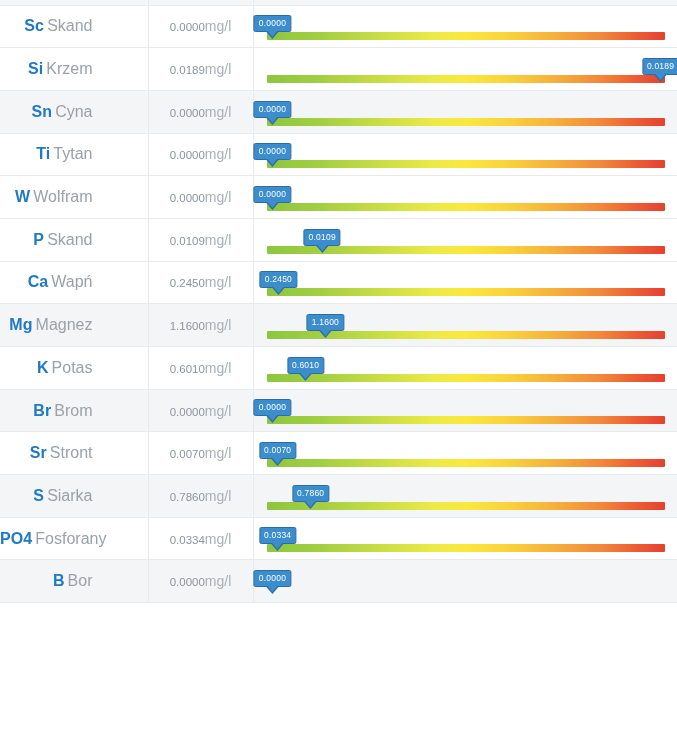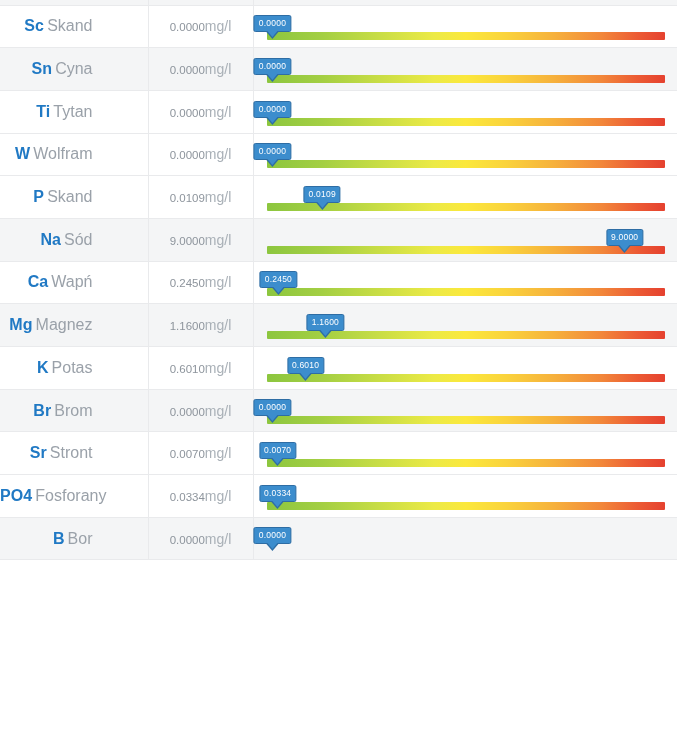--- a/index.html
+++ b/index.html
@@ -160,20 +160,34 @@
           <td class="cell cell-value"><span class="num">0.0000</span><span class="unit">mg/l</span></td>
           <td class="cell cell-bar">
             <div class="barwrap">
               <div class="bar"></div>
               <div class="marker" style="left: 1.5%;">
                 <div class="tip">0.0000</div>
               </div>
             </div>
           </td>
         </tr>
+        <tr class="row">
+          <td class="cell cell-name">
+            <span class="inner"><span class="sym">Si</span><span class="nm">Krzem</span></span>
+          </td>
+          <td class="cell cell-value"><span class="num">0.0189</span><span class="unit">mg/l</span></td>
+          <td class="cell cell-bar">
+            <div class="barwrap">
+              <div class="bar"></div>
+              <div class="marker" style="left: 99%;">
+                <div class="tip">0.0189</div>
+              </div>
+            </div>
+          </td>
+        </tr>
         <tr class="row alt">
           <td class="cell cell-name">
             <span class="inner"><span class="sym">Sn</span><span class="nm">Cyna</span></span>
           </td>
           <td class="cell cell-value"><span class="num">0.0000</span><span class="unit">mg/l</span></td>
           <td class="cell cell-bar">
             <div class="barwrap">
               <div class="bar"></div>
               <div class="marker" style="left: 1.5%;">
                 <div class="tip">0.0000</div>
@@ -216,34 +230,20 @@
           <td class="cell cell-value"><span class="num">0.0109</span><span class="unit">mg/l</span></td>
           <td class="cell cell-bar">
             <div class="barwrap">
               <div class="bar"></div>
               <div class="marker" style="left: 14%;">
                 <div class="tip">0.0109</div>
               </div>
             </div>
           </td>
         </tr>
-        <tr class="row alt">
-          <td class="cell cell-name">
-            <span class="inner"><span class="sym">Na</span><span class="nm">Sód</span></span>
-          </td>
-          <td class="cell cell-value"><span class="num">9.0000</span><span class="unit">mg/l</span></td>
-          <td class="cell cell-bar">
-            <div class="barwrap">
-              <div class="bar"></div>
-              <div class="marker" style="left: 90%;">
-                <div class="tip">9.0000</div>
-              </div>
-            </div>
-          </td>
-        </tr>
         <tr class="row">
           <td class="cell cell-name">
             <span class="inner"><span class="sym">Ca</span><span class="nm">Wapń</span></span>
           </td>
           <td class="cell cell-value"><span class="num">0.2450</span><span class="unit">mg/l</span></td>
           <td class="cell cell-bar">
             <div class="barwrap">
               <div class="bar"></div>
               <div class="marker" style="left: 3%;">
                 <div class="tip">0.2450</div>
@@ -296,20 +296,34 @@
         <tr class="row">
           <td class="cell cell-name">
             <span class="inner"><span class="sym">Sr</span><span class="nm">Stront</span></span>
           </td>
           <td class="cell cell-value"><span class="num">0.0070</span><span class="unit">mg/l</span></td>
           <td class="cell cell-bar">
             <div class="barwrap">
               <div class="bar"></div>
               <div class="marker" style="left: 2.8%;">
                 <div class="tip">0.0070</div>
+              </div>
+            </div>
+          </td>
+        </tr>
+        <tr class="row alt">
+          <td class="cell cell-name">
+            <span class="inner"><span class="sym">S</span><span class="nm">Siarka</span></span>
+          </td>
+          <td class="cell cell-value"><span class="num">0.7860</span><span class="unit">mg/l</span></td>
+          <td class="cell cell-bar">
+            <div class="barwrap">
+              <div class="bar"></div>
+              <div class="marker" style="left: 11.1%;">
+                <div class="tip">0.7860</div>
               </div>
             </div>
           </td>
         </tr>
         <tr class="row">
           <td class="cell cell-name">
             <span class="inner"><span class="sym">PO4</span><span class="nm">Fosforany</span></span>
           </td>
           <td class="cell cell-value"><span class="num">0.0334</span><span class="unit">mg/l</span></td>
           <td class="cell cell-bar">

